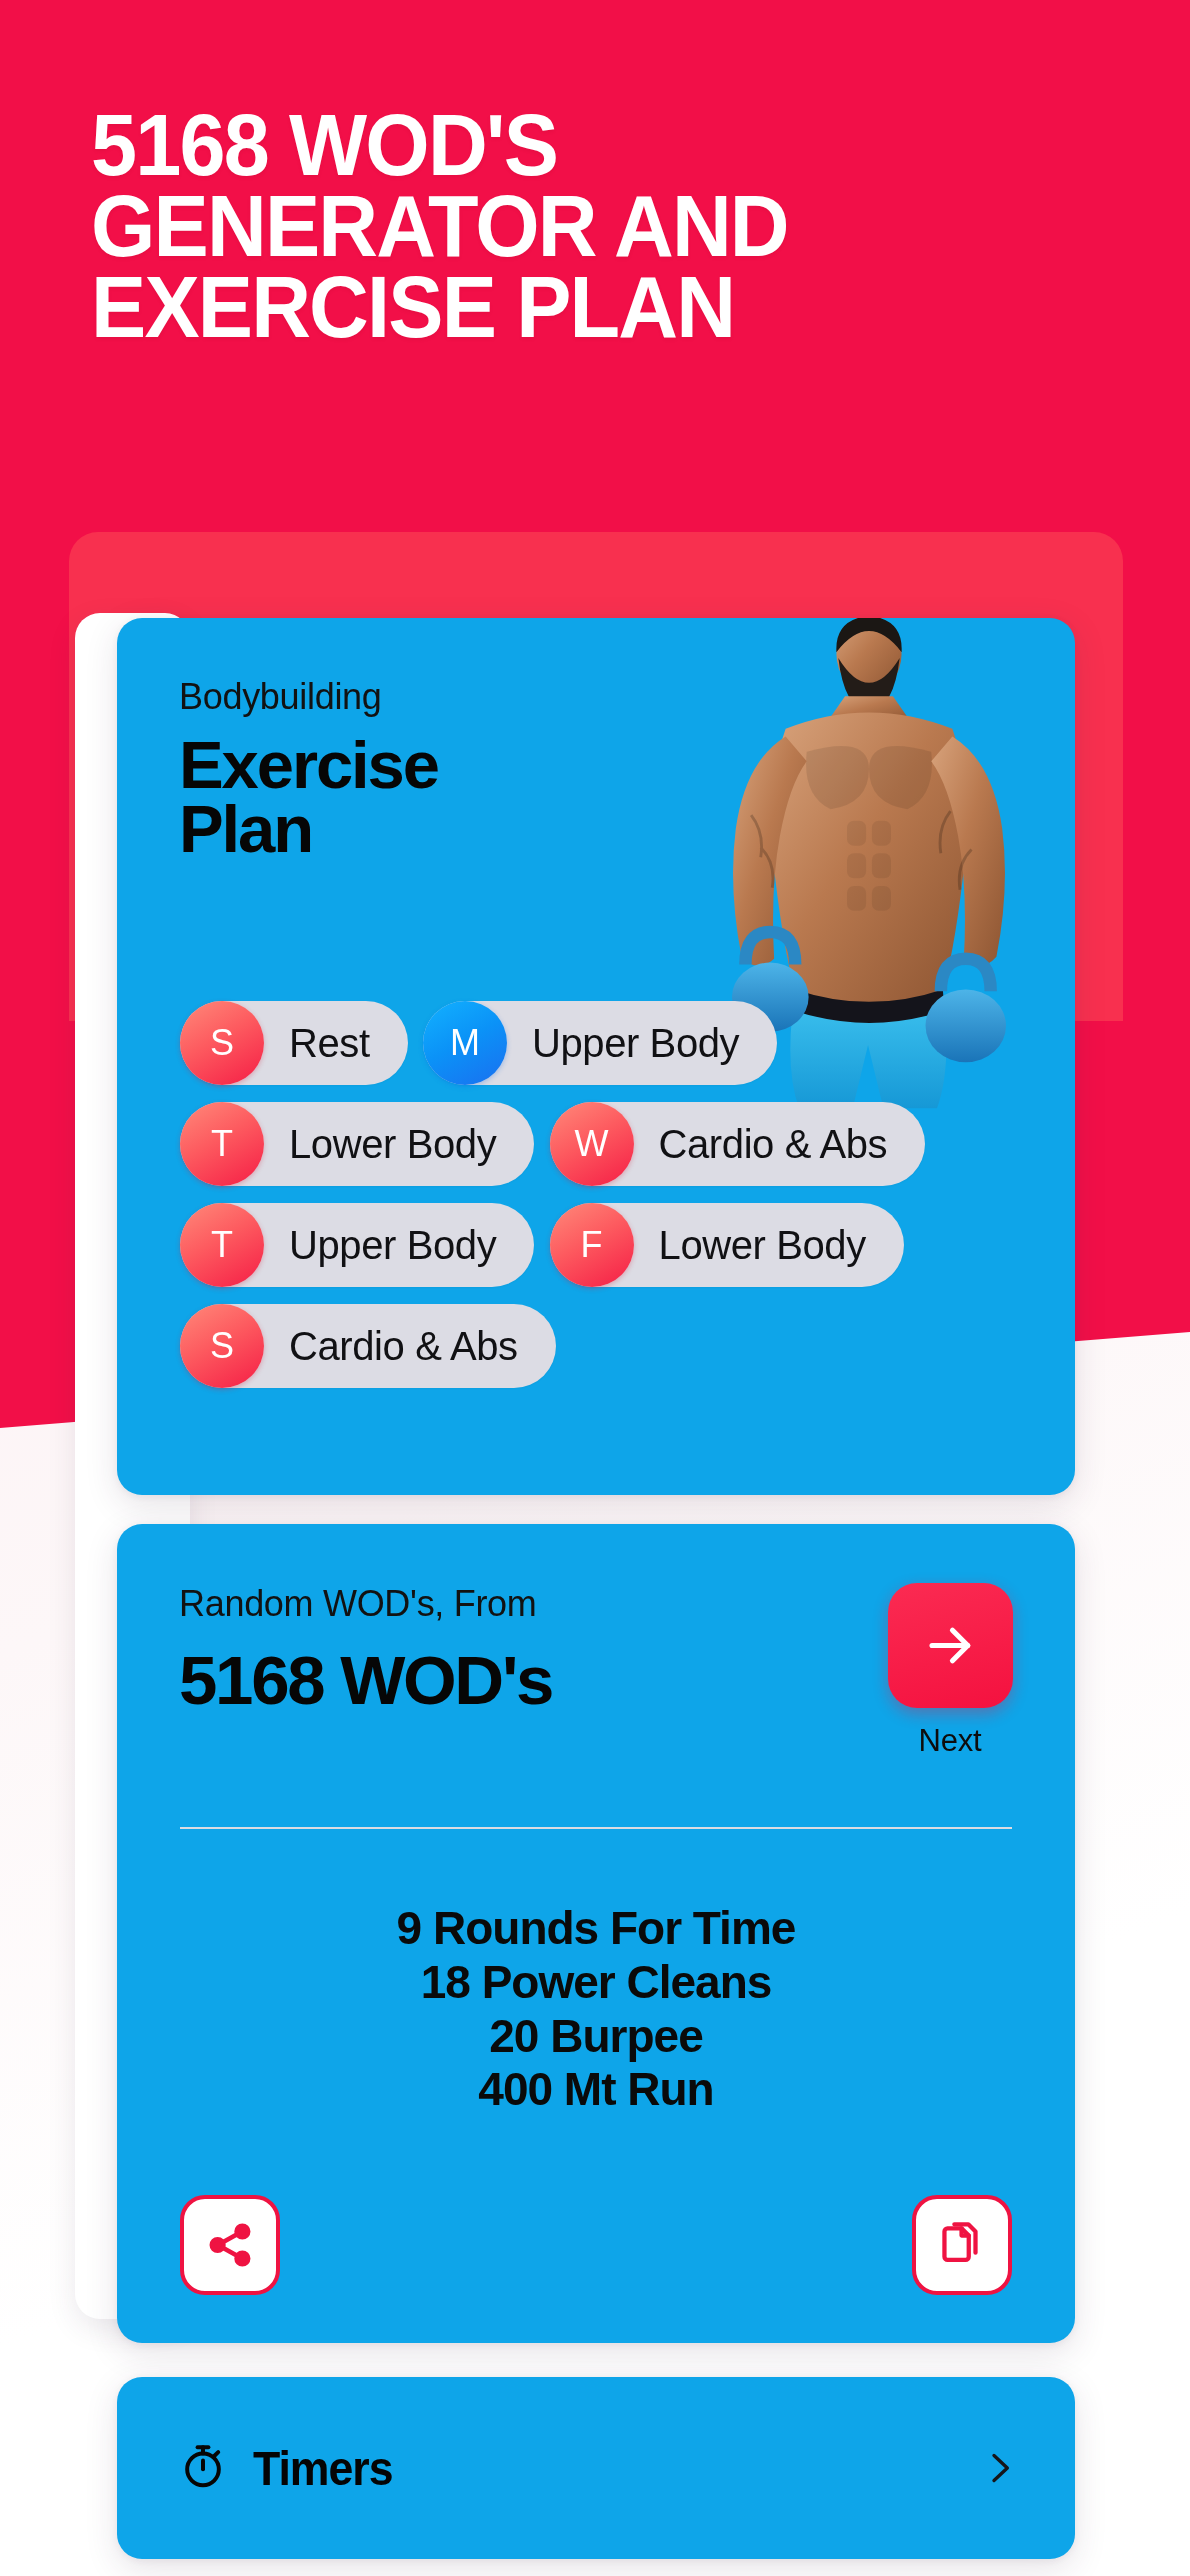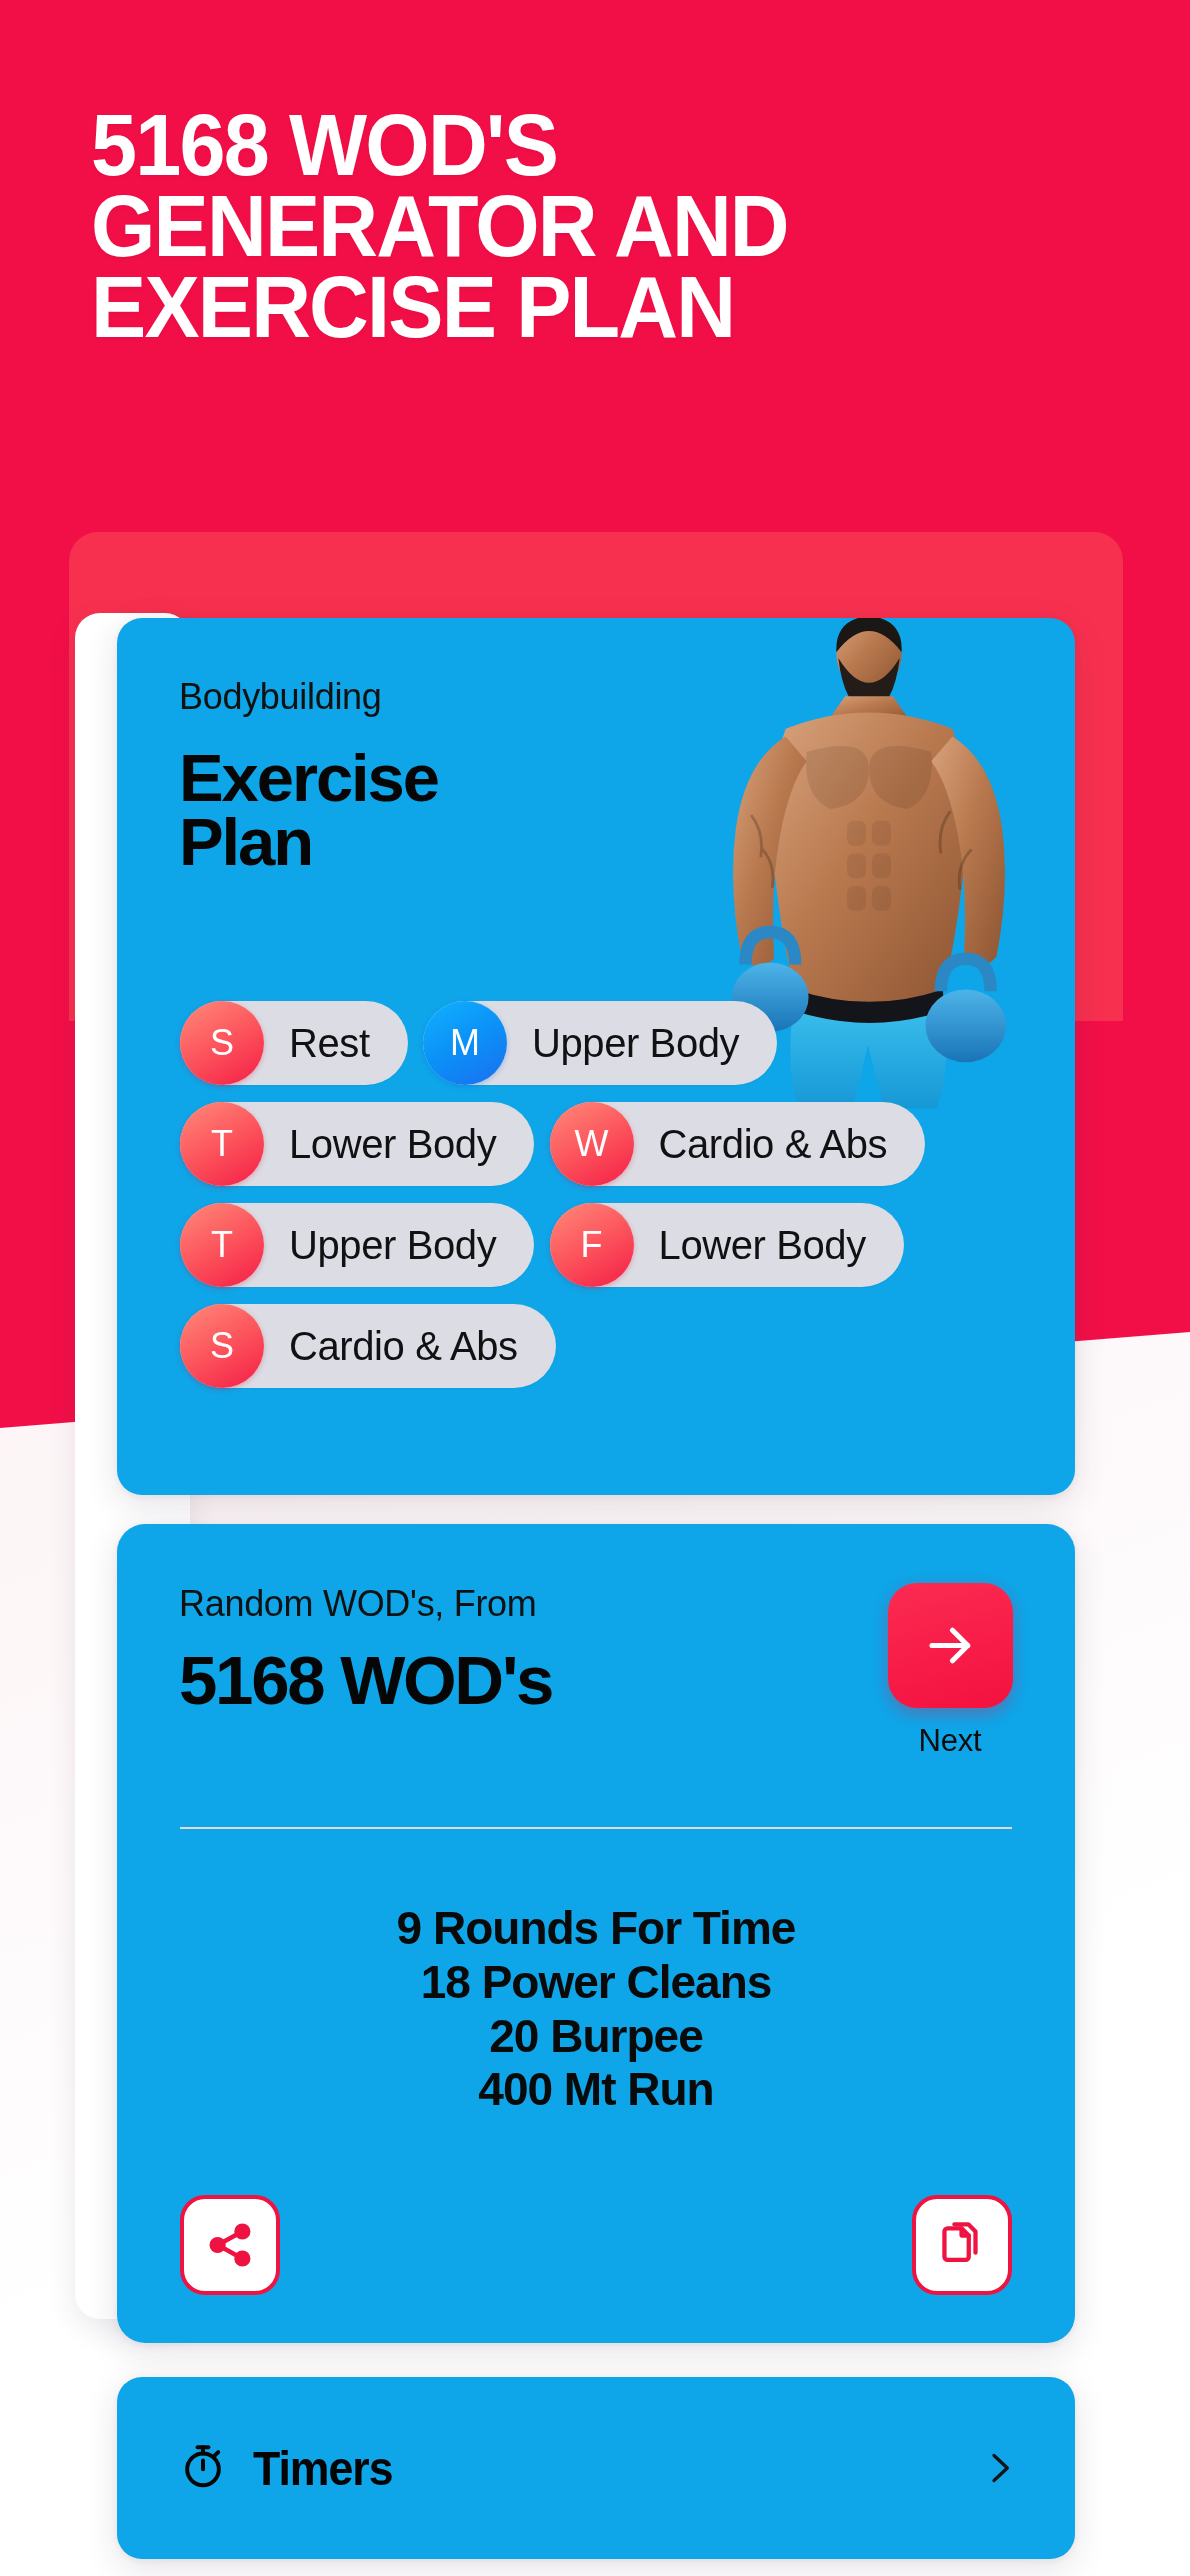--- a/index.html
+++ b/index.html
@@ -56,21 +56,21 @@
     background:#ffffff; border-radius:25px;
     box-shadow:0 9.6px 29px rgba(60,40,70,0.10);
     z-index:4;
   }
 
   
   #card-plan { left:117px; top:618px; width:958px; height:877px; overflow:hidden; }
   .plan-pad { position:absolute; left:62px; top:58px; right:58px; }
   .plan-kicker { font-size:36px; color:#121212; font-weight:400; letter-spacing:-0.3px; }
   .plan-title {
-    margin-top:28px; font-size:67px; font-weight:700; color:#060606;
+    margin-top:15px; font-size:67px; font-weight:700; color:#060606;
     line-height:0.95; letter-spacing:-2.1px;
   }
   .athlete {
     position:absolute; right:0px; top:-9.6px; width:412px; height:575px;
     z-index:6; pointer-events:none;
   }
 
   
   #day-rows { position:absolute; left:180px; top:1001px; width:843px; z-index:7; }
   .day-row { display:flex; gap:15.3px; margin-bottom:17px; }
@@ -93,21 +93,21 @@
   .pill.today .badge {
     background:linear-gradient(150deg,#12b2ff 0%,#0b92f7 48%,#1a6ff0 100%);
     box-shadow:0 1.9px 4.8px rgba(20,110,230,0.30);
   }
   .pill .ptext {
     margin-left:25px; font-size:40px; color:#111114; font-weight:400;
     letter-spacing:-0.4px; white-space:nowrap;
   }
 
   
-  #card-wod { left:117px; top:1524px; width:958px; height:819px;border-radius:28px; }
+  #card-wod { left:117px; top:1524px; width:958px; height:819px; }
   .wod-pad { position:absolute; left:62px; top:59px; right:58px; }
   .wod-kicker { font-size:36px; color:#121212; letter-spacing:-0.3px; }
   .wod-count {
     margin-top:21px; font-size:69px; font-weight:700; color:#060606;
     letter-spacing:-2.3px; line-height:1;
   }
   #next-wrap {
     position:absolute; right:58px; top:59px; width:134px; text-align:center;
   }
   .next-btn {

